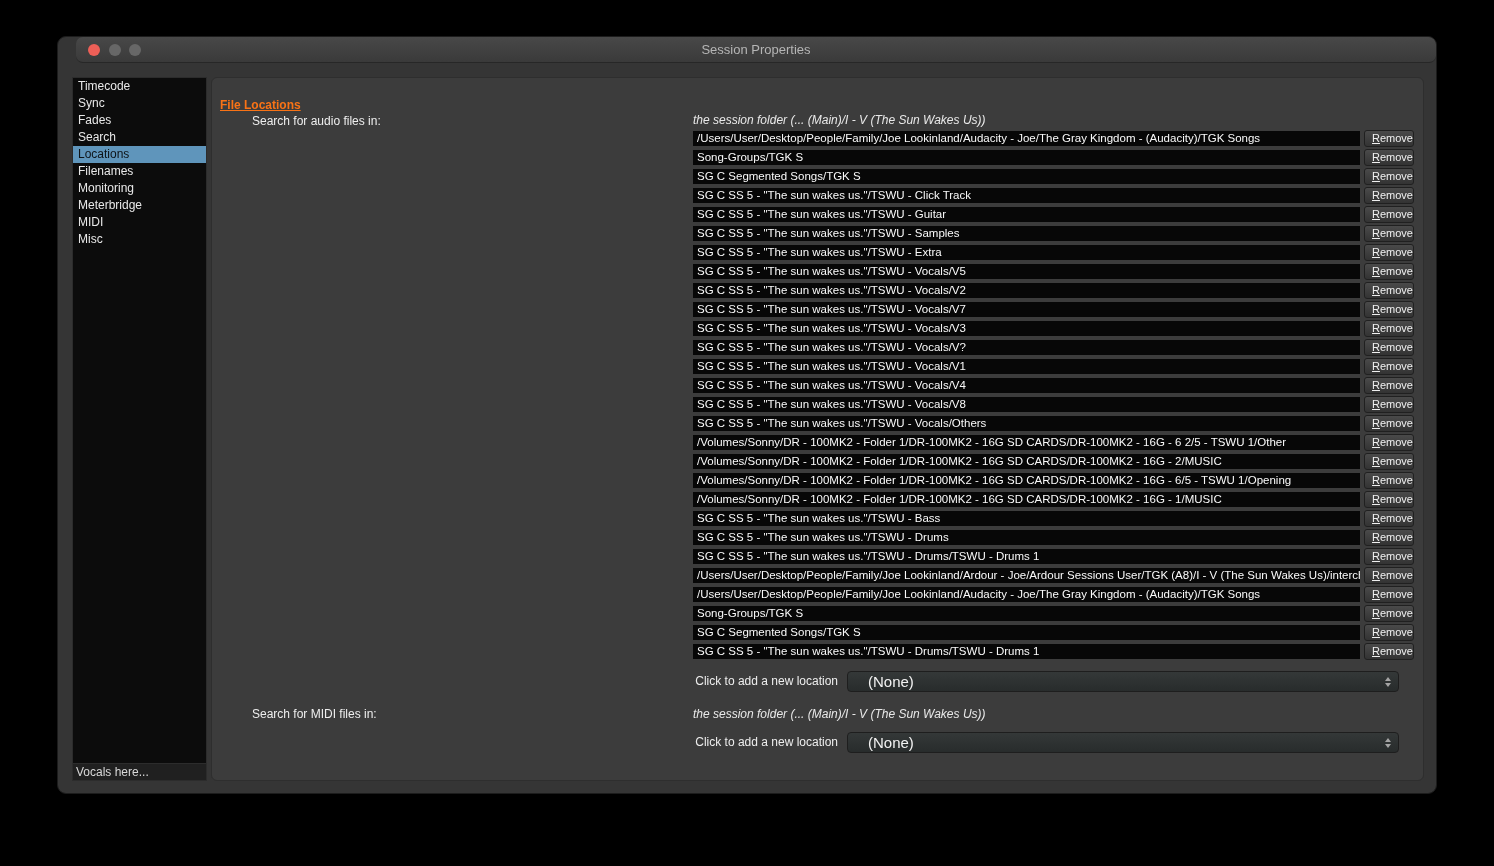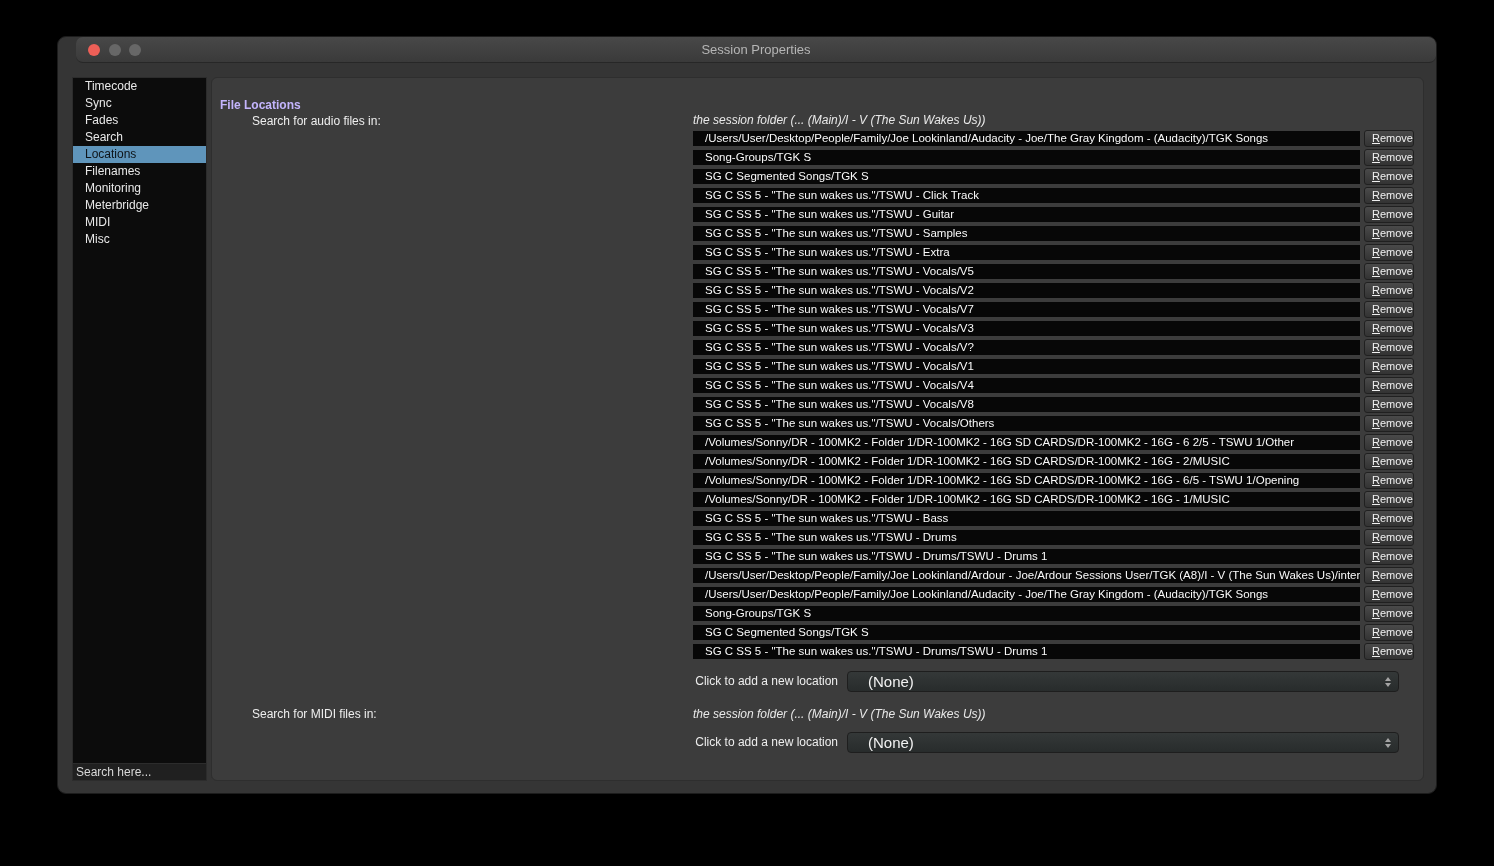--- a/index.html
+++ b/index.html
@@ -14,37 +14,37 @@
     background:linear-gradient(#484848,#3a3a3a);border-bottom:1px solid #272727;border-radius:7px;}
   .title{position:absolute;left:0;right:0;top:0;height:26px;line-height:26px;
     text-align:center;font-size:13px;color:#b5b5b5;}
   .tl{position:absolute;top:7px;width:12px;height:12px;border-radius:50%;}
   .tl.red{left:12px;background:#ed5f57;}
   .tl.g1{left:33px;background:#676767;}
   .tl.g2{left:53px;background:#676767;}
 
   .sidebar{position:absolute;left:14px;top:40px;width:135px;height:687px;
     background:#0c0c0c;border:1px solid #2c2c2c;}
-  .sb-item{height:17px;line-height:17px;padding-left:12px;font-size:12px;
+  .sb-item{height:17px;line-height:17px;padding-left:5px;font-size:12px;
     color:#e8e8e8;white-space:nowrap;cursor:default;}
   .sb-item.selected{background:#5f95bb;color:#0e1418;}
   .sb-search{position:absolute;left:14px;top:727px;width:135px;height:17px;
     background:#202020;border:1px solid #2c2c2c;border-top:none;
     font-size:12px;line-height:16px;color:#d8d8d8;padding-left:3px;white-space:nowrap;}
 
   .panel{position:absolute;left:153px;top:40px;width:1213px;height:704px;
     background:#3c3c3c;border:1px solid #2e2e2e;border-radius:6px;}
-  .sec-title{position:absolute;left:8px;top:20px;font-size:12px;font-weight:bold;color:#c4b5fd;white-space:nowrap;}
+  .sec-title{position:absolute;left:8px;top:20px;font-size:12px;font-weight:bold;color:#f97316;white-space:nowrap;text-decoration:underline;}
   .lbl-left{position:absolute;font-size:12px;color:#eeeeee;white-space:nowrap;}
   .italic-note{position:absolute;left:481px;font-size:12px;font-style:italic;color:#e9e9e9;white-space:nowrap;}
 
   .path-list{position:absolute;left:481px;top:51px;width:721px;}
   .path-row{display:flex;align-items:center;height:19px;}
   .path-field{width:667px;height:15px;background:#070707;color:#fafafa;
-    font-size:11.5px;line-height:15px;padding:0 12px;white-space:nowrap;overflow:hidden;}
+    font-size:11.5px;line-height:15px;padding:0 4px;white-space:nowrap;overflow:hidden;}
   .remove-btn{width:50px;height:17px;margin-left:4px;
     background:linear-gradient(#4a4a4a,#333333);border:1px solid #202020;border-radius:3px;
     color:#f0f0f0;font-size:11px;padding:0;cursor:default;display:flex;align-items:center;justify-content:flex-end;}
   .remove-btn .lbl{display:block;line-height:15px;}
   .remove-btn .lbl::first-letter{text-decoration:underline;}
 
   .add-label{position:absolute;left:0;width:626px;text-align:right;font-size:12px;color:#eeeeee;white-space:nowrap;}
   .dropdown{position:absolute;left:635px;width:552px;height:21px;
     background:linear-gradient(#343838,#282c2c);border:1px solid #1e1e1e;border-radius:4px;
     display:flex;align-items:center;cursor:default;}
@@ -72,21 +72,21 @@
         <div class="sb-item"><span>Sync</span></div>
         <div class="sb-item"><span>Fades</span></div>
         <div class="sb-item"><span>Search</span></div>
         <div class="sb-item selected"><span>Locations</span></div>
         <div class="sb-item"><span>Filenames</span></div>
         <div class="sb-item"><span>Monitoring</span></div>
         <div class="sb-item"><span>Meterbridge</span></div>
         <div class="sb-item"><span>MIDI</span></div>
         <div class="sb-item"><span>Misc</span></div>
       </div>
-    <div class="sb-search">Search here...</div>
+    <div class="sb-search">Vocals here...</div>
 
     <div class="panel">
       <div class="sec-title">File Locations</div>
 
       <div class="lbl-left" style="left:40px;top:36px;">Search for audio files in:</div>
       <div class="italic-note" style="top:35px;">the session folder (... (Main)/I - V (The Sun Wakes Us))</div>
 
       <div class="path-list">
           <div class="path-row">
     <div class="path-field">/Users/User/Desktop/People/Family/Joe Lookinland/Audacity - Joe/The Gray Kingdom - (Audacity)/TGK Songs</div>

